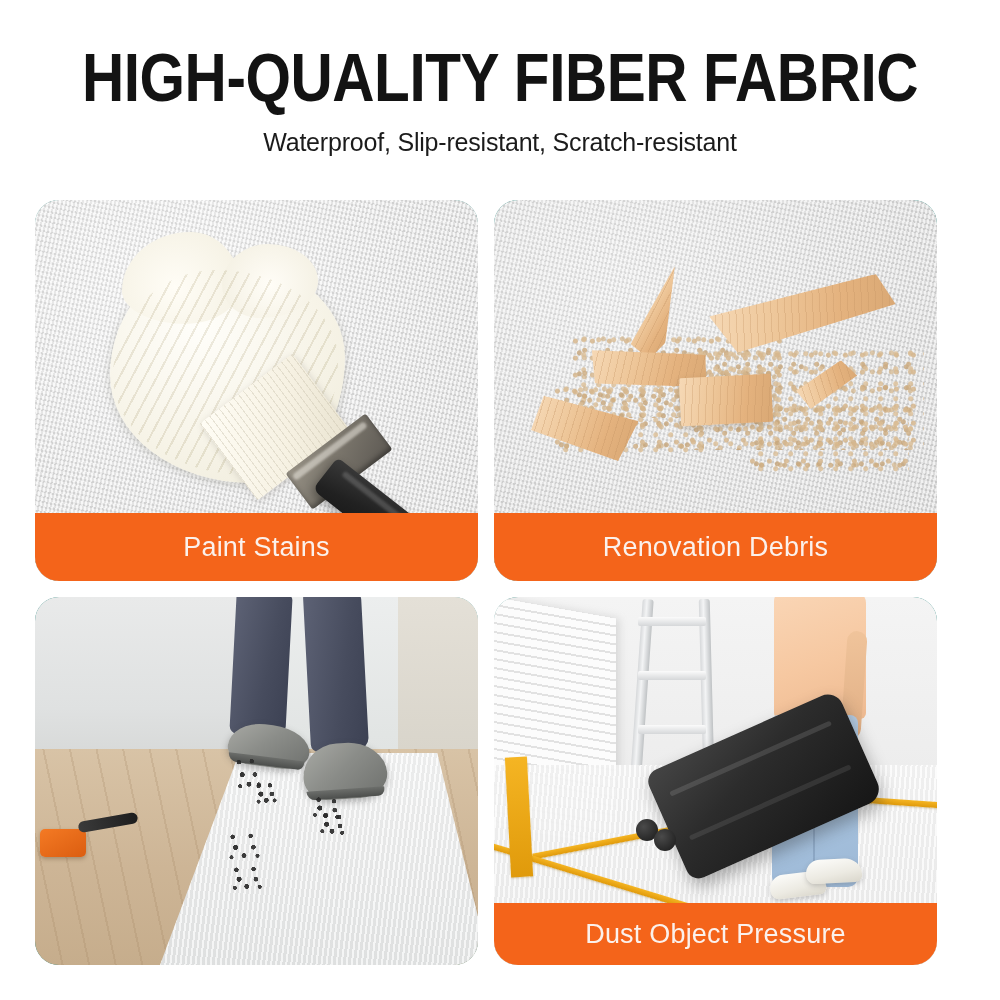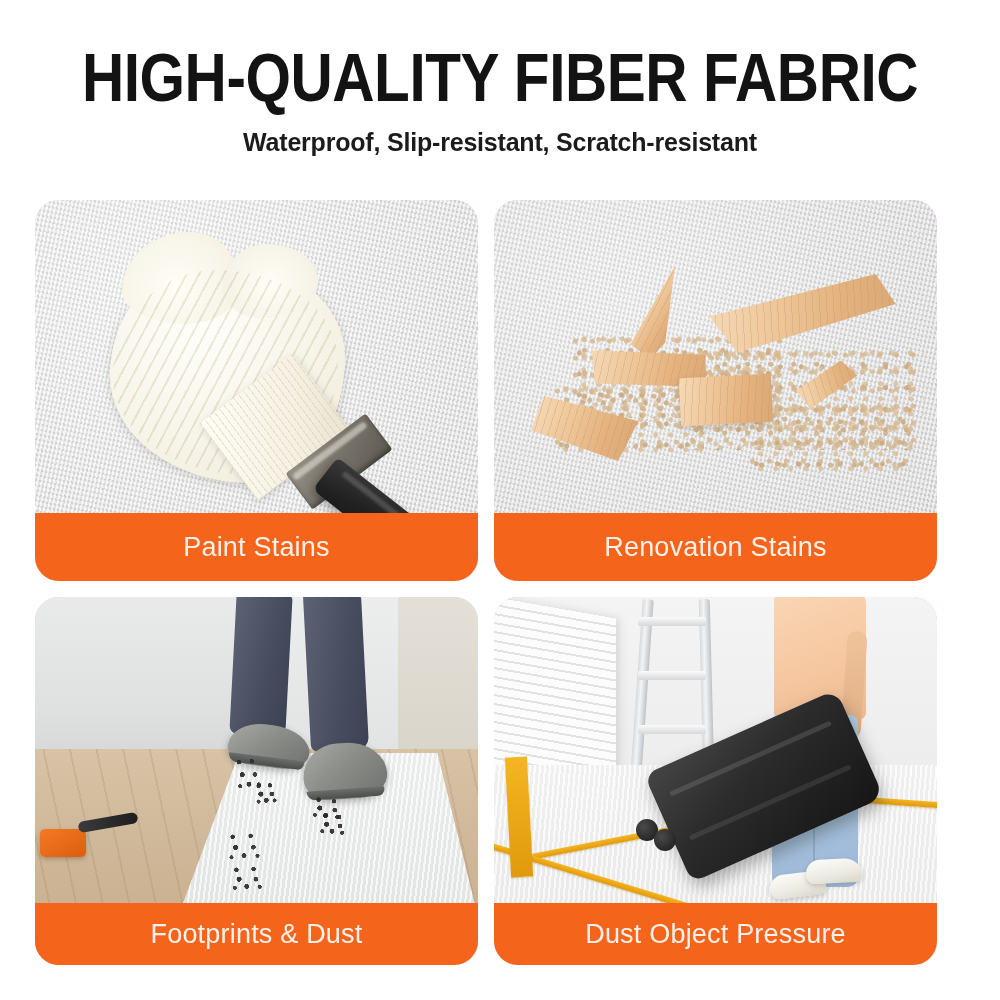--- a/index.html
+++ b/index.html
@@ -20,42 +20,42 @@
     line-height:62px;
     letter-spacing:-0.5px;
     color:#131313;
     transform:scaleX(0.86);
     transform-origin:center center;
     white-space:nowrap;
   }
   #page-subtitle{
     margin-top:20px;
     font-size:25px;
-    font-weight:bold;
+    font-weight:normal;
     color:#1b1b1b;
     letter-spacing:-0.2px;
   }
 
   
   #card-grid{
     position:absolute;
     left:35px; top:200px;
     width:902px; height:765px;
     display:grid;
     grid-template-columns:443px 443px;
     grid-template-rows:381px 368px;
     column-gap:16px;
     row-gap:16px;
   }
 
   .card{
     position:relative;
     border-radius:24px;
     overflow:hidden;
-    background:#f0abfc;
+    background:#0f766e;
   }
   .card-photo{ position:absolute; inset:0; }
   .card-label{
     position:absolute;
     left:0; right:0; bottom:0;
     height:68px;
     background:#f4641a;
     display:flex;
     align-items:center;
     justify-content:center;
@@ -353,21 +353,21 @@
       <div class="sawdust" style="left:255px;top:205px;width:160px;height:70px;"></div>
 
       <div class="wood wood-plank" style="left:150px;top:64px;width:32px;height:96px;transform:rotate(21deg);border-radius:2px 2px 4px 4px;clip-path:polygon(42% 0%,100% 78%,72% 100%,0% 92%);"></div>
       <div class="wood wood-plank" style="left:216px;top:86px;width:186px;height:56px;transform:rotate(-9deg);clip-path:polygon(0% 28%,92% 0%,100% 58%,12% 100%);"></div>
       <div class="wood wood-plank" style="left:96px;top:148px;width:118px;height:42px;transform:rotate(7deg);clip-path:polygon(0% 22%,96% 0%,100% 76%,6% 100%);"></div>
       <div class="wood wood-plank" style="left:186px;top:176px;width:92px;height:48px;transform:rotate(-3deg);border-radius:2px;"></div>
       <div class="wood wood-plank" style="left:302px;top:168px;width:62px;height:32px;transform:rotate(-24deg);clip-path:polygon(0% 30%,86% 0%,100% 64%,10% 100%);"></div>
       <div class="wood wood-plank" style="left:38px;top:204px;width:104px;height:50px;transform:rotate(11deg);clip-path:polygon(6% 0%,100% 14%,88% 100%,0% 72%);"></div>
     </div>
     <div class="card-label">
-      <span>Renovation Stains</span>
+      <span>Renovation Debris</span>
     </div>
   </div>
 
   <div class="card">
     <div class="card-photo">
       <div class="c3-wall"></div>
       <div class="c3-wall-panel"></div>
       <div class="c3-wall-panel2"></div>
       <div class="c3-wall-panel3"></div>
       <div class="c3-floor"></div>
@@ -380,23 +380,20 @@
       <div class="c3-shoe" style="left:193px;top:128px;width:82px;height:42px;transform:rotate(7deg);"></div>
       <div class="c3-shoe" style="left:268px;top:146px;width:84px;height:56px;transform:rotate(-4deg);"></div>
 
       <div class="footprint" style="left:198px;top:156px;width:30px;height:40px;transform:rotate(-8deg);"></div>
       <div class="footprint" style="left:218px;top:183px;width:26px;height:26px;transform:rotate(-6deg);"></div>
       <div class="footprint" style="left:274px;top:198px;width:36px;height:26px;transform:rotate(4deg);"></div>
       <div class="footprint" style="left:282px;top:214px;width:32px;height:26px;transform:rotate(3deg);"></div>
       <div class="footprint" style="left:188px;top:232px;width:42px;height:34px;transform:rotate(-5deg);"></div>
       <div class="footprint" style="left:192px;top:266px;width:40px;height:30px;transform:rotate(-4deg);"></div>
     </div>
-    <div class="card-label">
-      <span>Footprints &amp; Dust</span>
-    </div>
   </div>
 
   <div class="card">
     <div class="card-photo">
       <div class="c4-bg"></div>
       <div class="c4-shutter"></div>
 
       <div class="c4-ladder">
         <div class="c4-rail l"></div>
         <div class="c4-rail r"></div>

